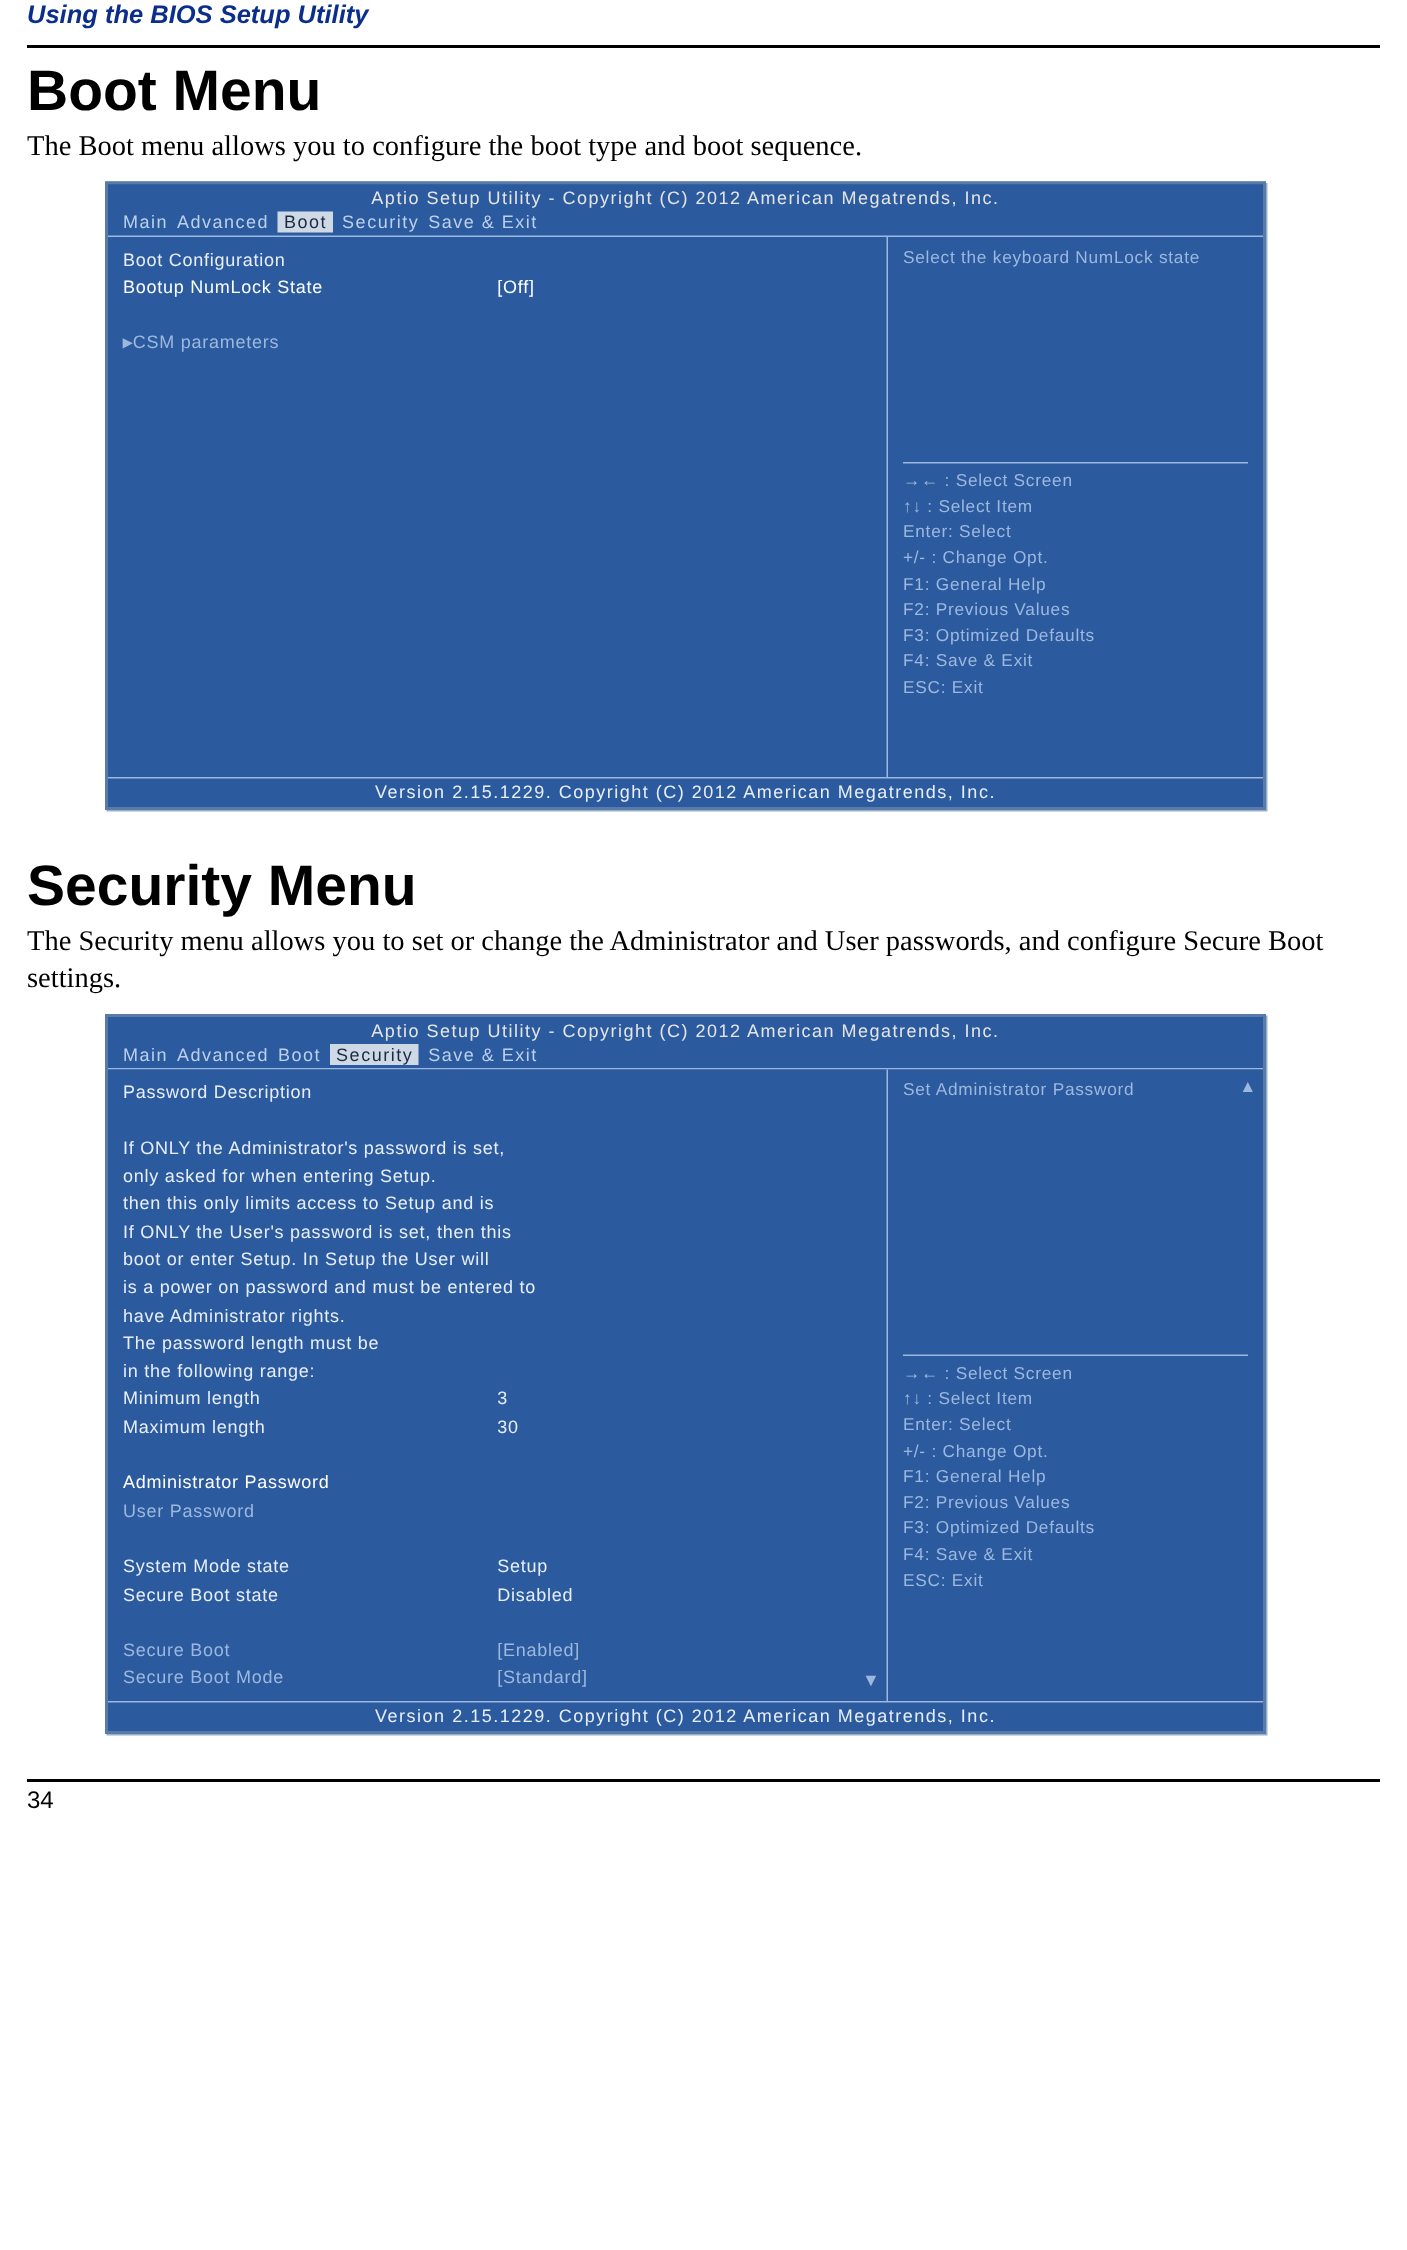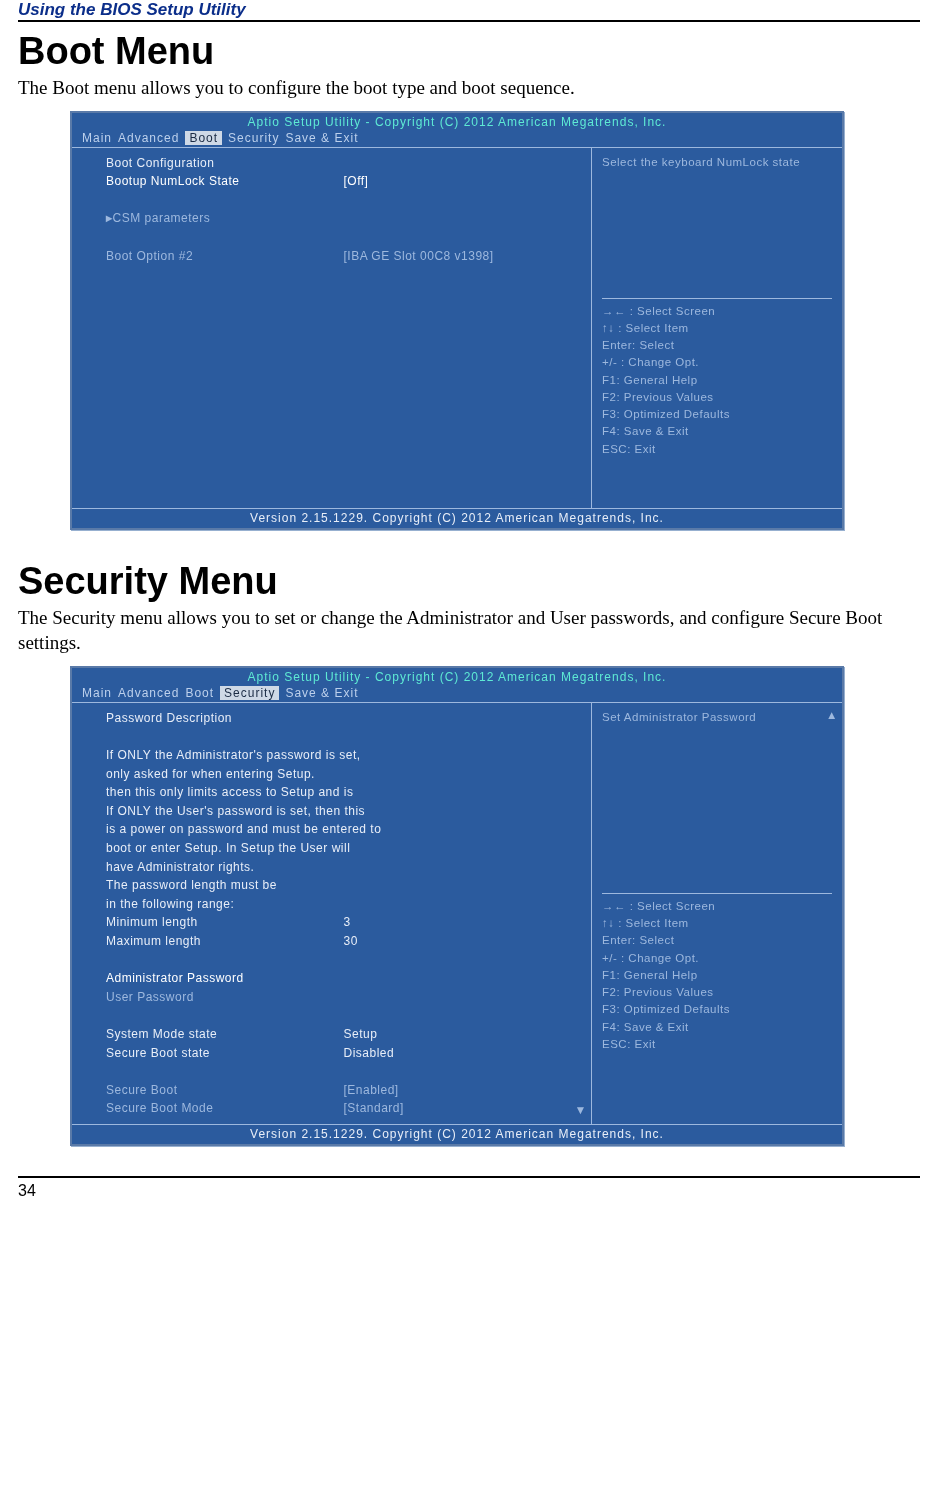--- a/index.html
+++ b/index.html
@@ -13,21 +13,21 @@
   .page {
     padding: 0;
   }
   .page-header {
     color: #0b2e8a;
     font-size: 17px;
     font-weight: bold;
     font-style: italic;
     border-bottom: 2px solid #000;
     margin: 0 18px 8px 18px;
-    padding-bottom: 0;
+    padding-bottom: 10px;
   }
   h1 {
     font-size: 38px;
     margin: 8px 18px 2px 18px;
     font-weight: 700;
   }
   .intro {
     font-size: 19px;
     margin: 0 18px 10px 18px;
     line-height: 1.35;
@@ -38,21 +38,21 @@
   }
   .bios {
     width: 770px;
     border: 2px solid #5a7aa8;
     background: #2b5b9e;
     font-family: "Arial", sans-serif;
     box-shadow: 1px 1px 0 #97b0d0;
   }
   .bios-top {
     background: #2b5b9e;
-    color: #5eead4;
+    color: #e5e5e5;
     font-size: 12px;
     text-align: center;
     letter-spacing: 1px;
     padding: 2px 0 0 0;
   }
   .bios-tabs {
     display: flex;
     background: #2b5b9e;
     color: #9db8de;
     font-size: 12px;
@@ -74,21 +74,20 @@
   .bios-left {
     flex: 1;
     background: #2b5b9e;
     color: #e8eef8;
     padding: 6px 10px;
     font-size: 12px;
     line-height: 1.55;
     border-right: 1px solid #9db8de;
     position: relative;
     letter-spacing: 0.5px;
-    margin-left: 24px;
   }
   .bios-left .row { display: flex; }
   .bios-left .label { flex: 1; }
   .bios-left .val { flex: 1; }
   .bios-left .heading { color: #e8eef8; }
   .bios-left .blue { color: #9db8de; }
   .bios-left .sel { color: #fff; }
   .arrow { color: #9db8de; font-weight: bold; }
   .bios-right {
     width: 230px;
@@ -149,24 +148,20 @@
           <div class="row">
             <span class="label sel">Bootup NumLock State</span>
             <span class="val sel">[Off]</span>
           </div>
           <br>
           <div class="row">
             <span class="arrow">▸</span>
             <span class="blue">CSM parameters</span>
           </div>
           <br>
-          <div class="row">
-            <span class="label blue">Boot Option #2</span>
-            <span class="val blue">[IBA GE Slot 00C8 v1398]</span>
-          </div>
         </div>
         <div class="bios-right">
           <div class="help-top">Select the keyboard NumLock state</div>
           <div class="help-divider"></div>
           <div class="keyhelp">
             <div>→← : Select Screen</div>
             <div>↑↓ : Select Item</div>
             <div>Enter: Select</div>
             <div>+/- : Change Opt.</div>
             <div>F1: General Help</div>
@@ -195,22 +190,22 @@
         <span>Save &amp; Exit</span>
       </div>
       <div class="bios-body" style="min-height:410px;">
         <div class="bios-left sec2-left" style="position:relative;">
           <div class="heading">Password Description</div>
           <br>
           <div>If ONLY the Administrator's password is set,</div>
           <div>only asked for when entering Setup.</div>
           <div>then this only limits access to Setup and is</div>
           <div>If ONLY the User's password is set, then this</div>
+          <div>boot or enter Setup. In Setup the User will</div>
           <div>is a power on password and must be entered to</div>
-          <div>boot or enter Setup. In Setup the User will</div>
           <div>have Administrator rights.</div>
           <div>The password length must be</div>
           <div>in the following range:</div>
           <div class="row">
             <span class="label">Minimum length</span>
             <span class="val">3</span>
           </div>
           <div class="row">
             <span class="label">Maximum length</span>
             <span class="val">30</span>

